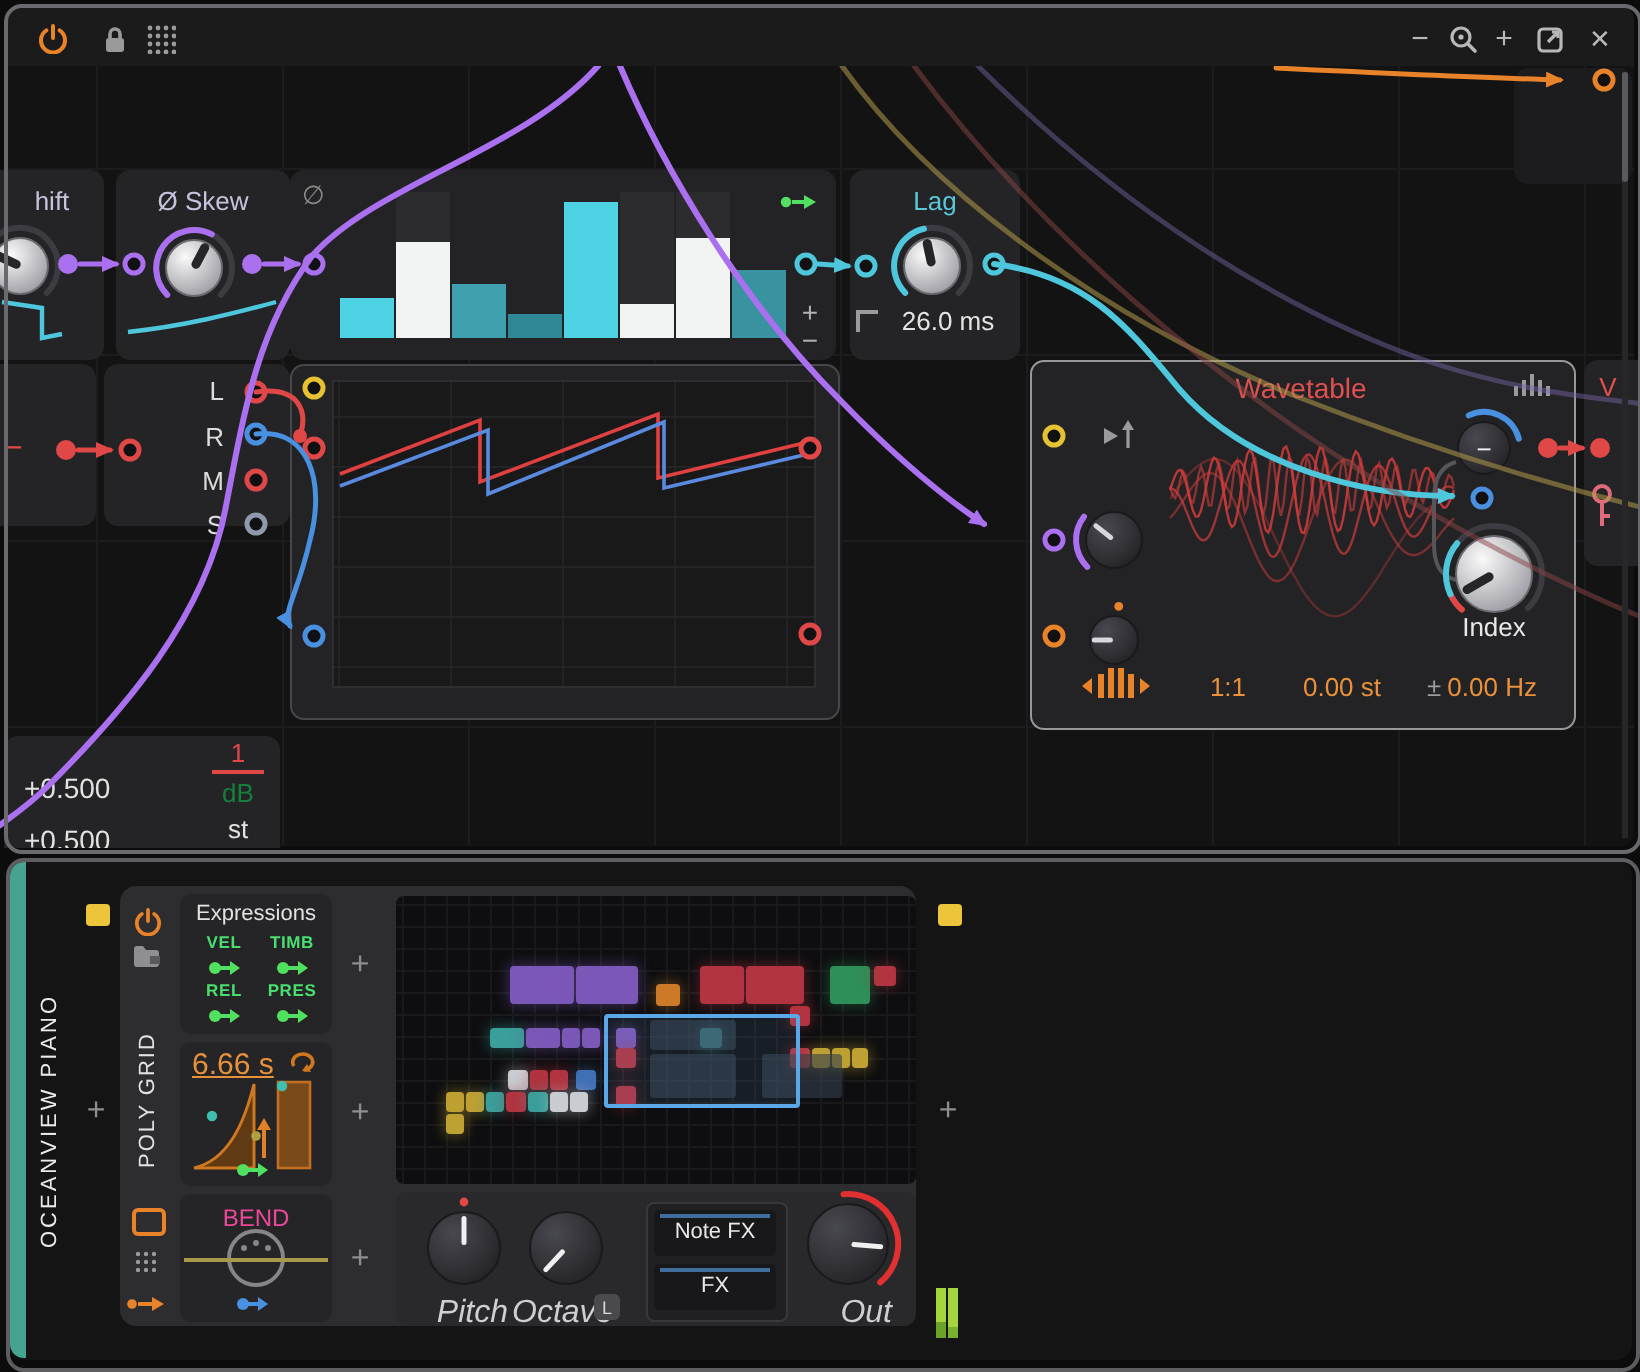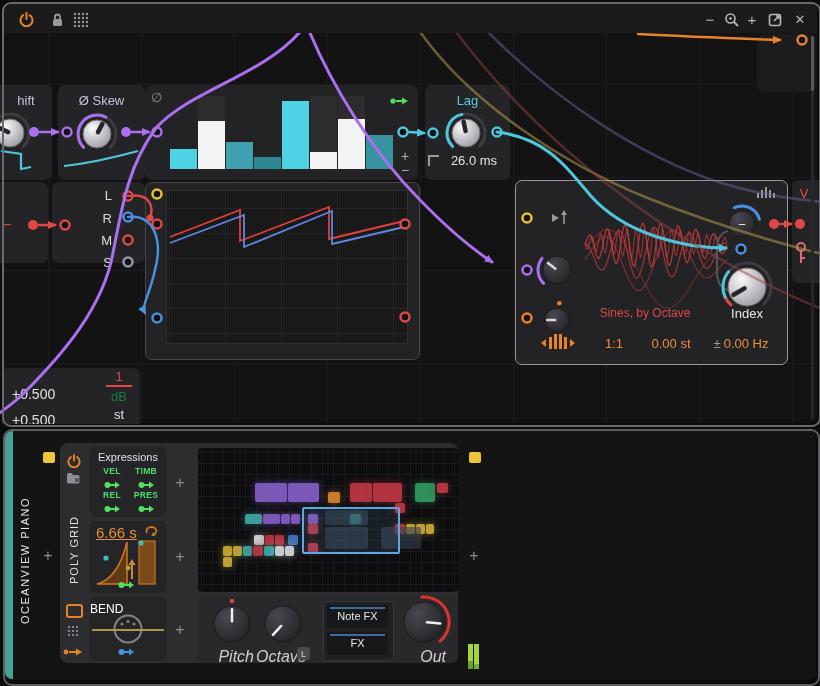--- a/index.html
+++ b/index.html
@@ -76,21 +76,21 @@
     <div class="mod" style="left:52px;top:182px;width:93px;height:81px;"></div>
     <div class="abs" style="left:88px;top:189px;width:24px;text-align:right;font-size:13px;color:#dcdcdc;line-height:14px;">L</div>
     <div class="abs" style="left:88px;top:211px;width:24px;text-align:right;font-size:13px;color:#dcdcdc;">R</div>
     <div class="abs" style="left:88px;top:233px;width:24px;text-align:right;font-size:13px;color:#dcdcdc;">M</div>
     <div class="abs" style="left:88px;top:255px;width:24px;text-align:right;font-size:13px;color:#dcdcdc;">S</div>
 
     <div class="mod" style="left:145px;top:182px;width:273px;height:176px;border:1px solid #47474b;background:#232325;"></div>
     <div id="scope-display"></div>
 
     <div class="mod" style="left:515px;top:180px;width:271px;height:183px;background:#232325;border:1.5px solid #98989c;"></div>
-    <div class="abs" style="left:560px;top:306px;width:170px;text-align:center;font-size:12px;color:#d84848;">Sines, by Octave</div>
+    <div class="mtitle" style="left:515px;top:186px;width:271px;color:#e05050;font-size:14px;">Wavetable</div>
     <div class="abs" style="left:598px;top:336px;width:32px;text-align:center;font-size:13px;color:#e8913a;">1:1</div>
     <div class="abs" style="left:640px;top:336px;width:62px;text-align:center;font-size:13px;color:#e8913a;">0.00 st</div>
     <div class="abs ctr" style="left:705px;top:336px;width:72px;font-size:13px;gap:3px;">
         <span style="color:#9a9aa0;">±</span>
         <span class="olabel">0.00 Hz</span>
       </div>
     <div class="abs" style="left:715px;top:306px;width:64px;text-align:center;font-size:13px;color:#e8e8e8;">Index</div>
 
     <div class="mod" style="left:792px;top:180px;width:40px;height:103px;"></div>
     <div class="abs" style="left:792px;top:186px;width:24px;text-align:center;font-size:13px;color:#e05050;">V</div>
@@ -231,21 +231,21 @@
   </div>
   <div class="abs ctr" style="left:117px;top:579px;width:17px;height:11px;">
     <svg width="16" height="10" viewBox="0 0 16 10">
         <circle cx="3.5" cy="5" r="3" fill="#52e060"></circle>
         <line x1="6" y1="5" x2="11" y2="5" stroke="#52e060" stroke-width="2"></line>
         <path d="M11 1.5 L16 5 L11 8.5 Z" fill="#52e060"></path>
       </svg>
   </div>
 
   <div class="mcell" style="left:90px;top:597px;width:76px;height:64px;"></div>
-  <div class="abs" style="left:90px;top:602px;width:76px;text-align:left;font-size:12px;color:#ffffff;">BEND</div>
+  <div class="abs" style="left:90px;top:602px;width:76px;text-align:center;font-size:12px;color:#ec4899;">BEND</div>
   <div class="abs ctr" style="left:110px;top:613px;width:36px;height:33px;">
     <svg width="34" height="33" viewBox="0 0 34 33">
         <circle cx="17" cy="16" r="13.5" fill="none" stroke="#85858a" stroke-width="2"></circle>
         <circle cx="11" cy="11" r="1.5" fill="#85858a"></circle>
         <circle cx="17" cy="8.5" r="1.5" fill="#85858a"></circle>
         <circle cx="23" cy="11" r="1.5" fill="#85858a"></circle>
       </svg>
   </div>
   <div class="abs" style="left:92px;top:629px;width:72px;height:2px;background:#a89a48;"></div>
   <div class="abs ctr" style="left:117px;top:646px;width:17px;height:11px;">

